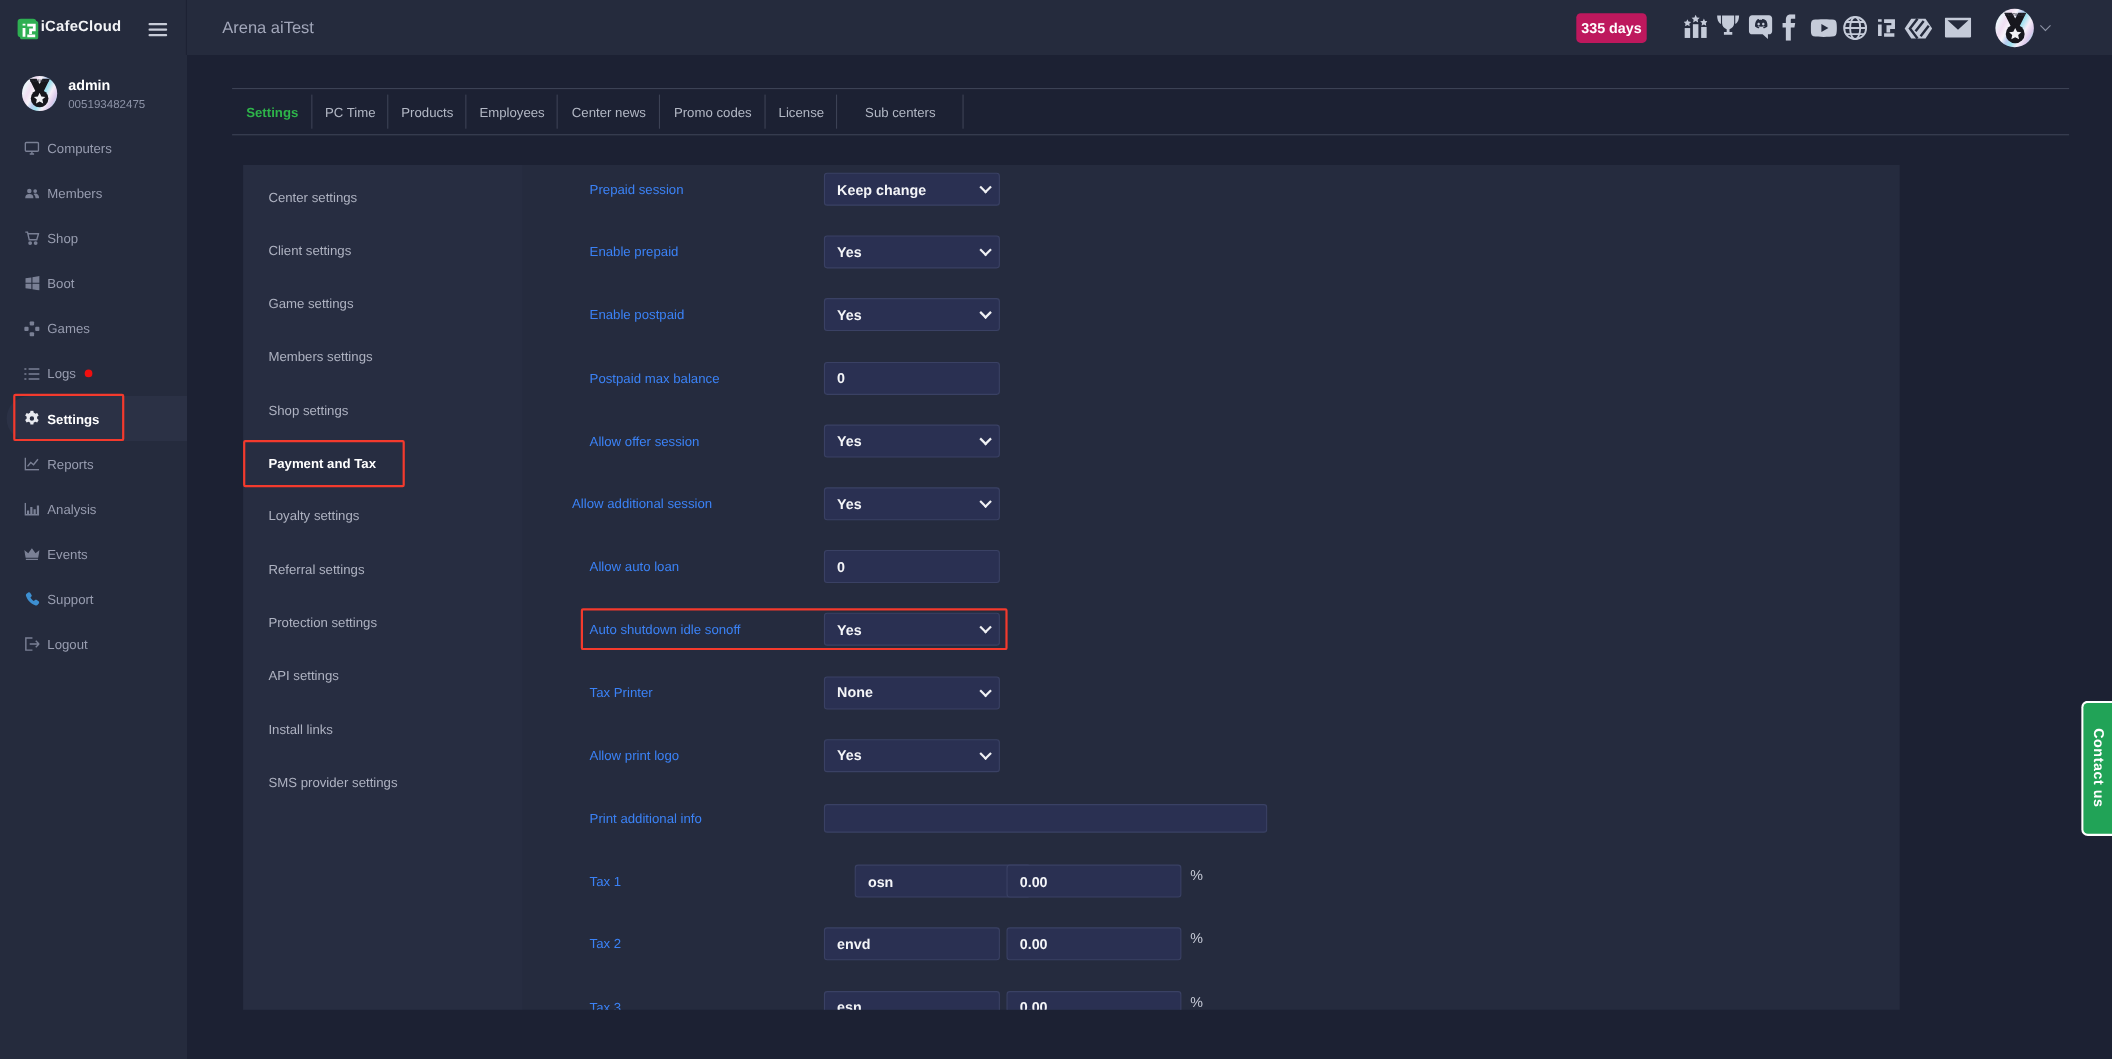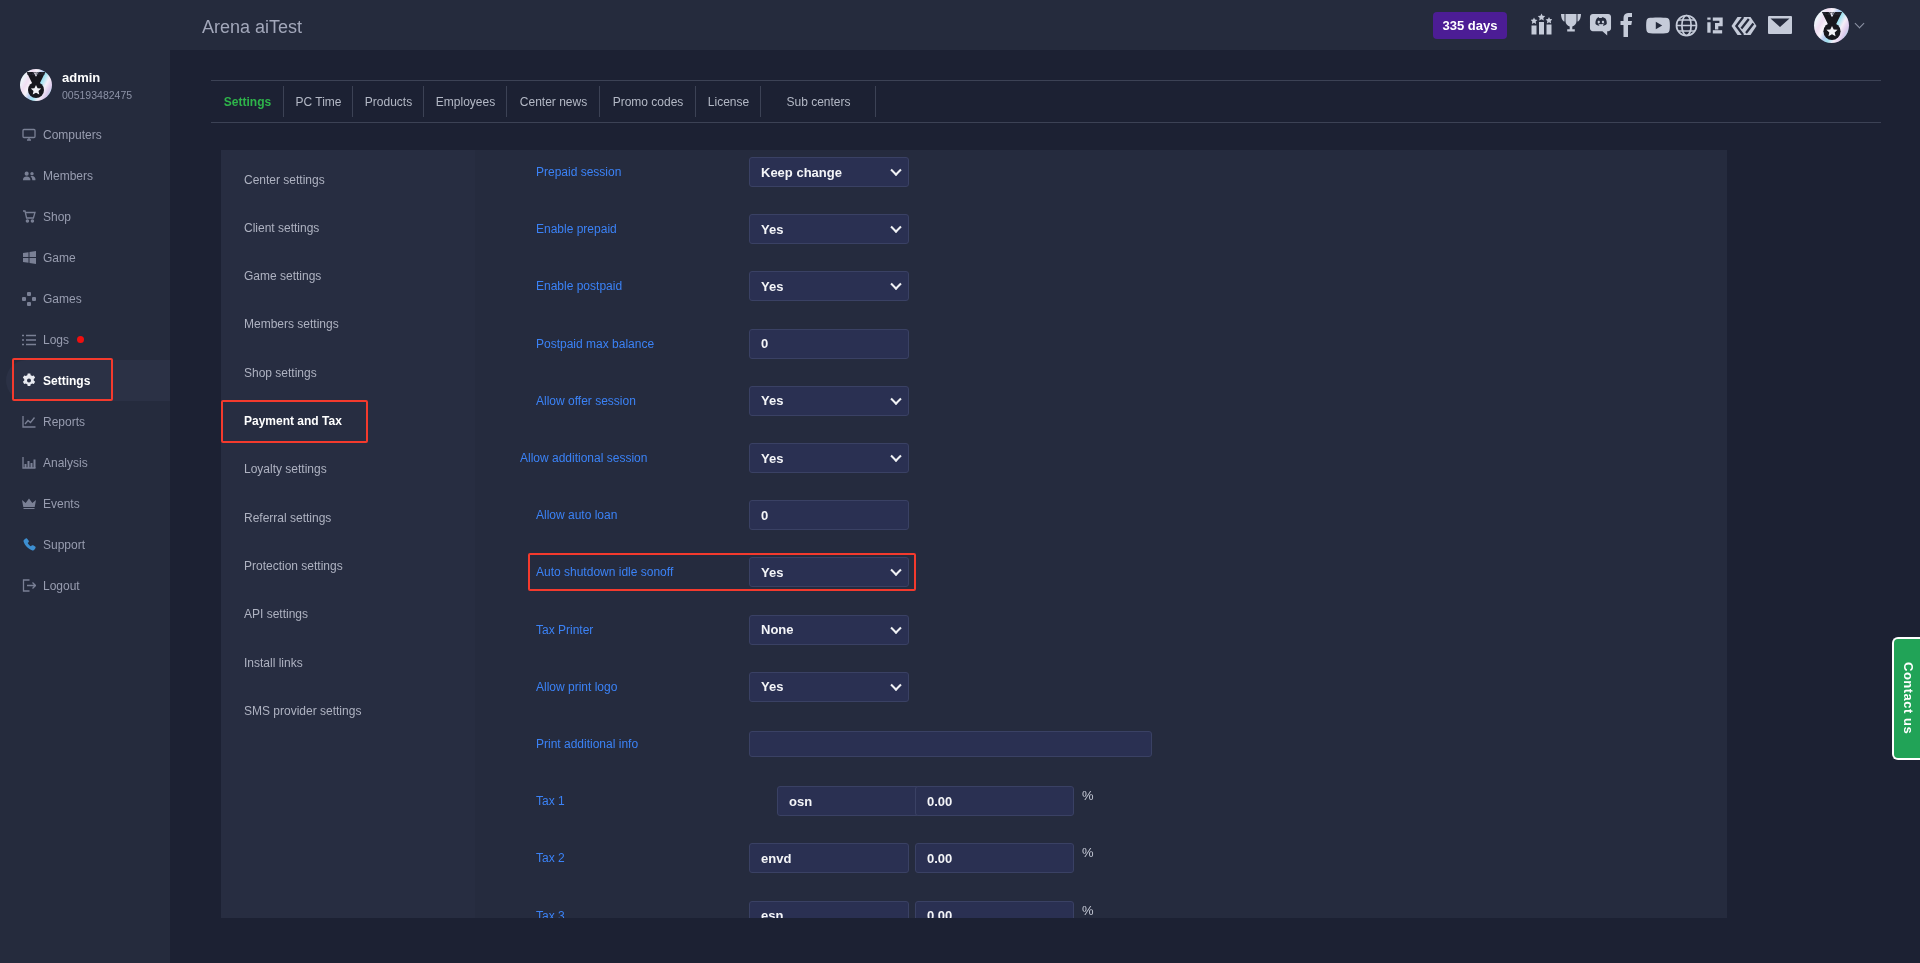--- a/index.html
+++ b/index.html
@@ -4,22 +4,22 @@
 <style>
 * { margin:0; padding:0; box-sizing:border-box; }
 html,body { width:1920px; height:963px; overflow:hidden; background:#1c2133; font-family:"Liberation Sans", sans-serif; }
 .header { position:absolute; top:0; left:0; width:1920px; height:50px; background:#252b3d; z-index:5; }
 .hdr-left { position:absolute; left:0; top:0; width:170px; height:50px; border-right:1px solid #1d2234; }
 .logo-box { position:absolute; left:16px; top:17px; width:17px; height:17px; background:#2eaf52; border-radius:3px; }
 .logo-box svg { position:absolute; left:1.5px; top:1.5px; }
 .logo-text { position:absolute; left:37px; top:16px; color:#f2f3f6; font-size:13.5px; font-weight:bold; letter-spacing:0.2px; }
 .burger { position:absolute; left:135px; top:21px; width:17px; }
 .burger div { height:2px; background:#c8ccd8; margin-bottom:3px; border-radius:1px; }
-.page-title { position:absolute; left:202px; top:17px; color:#a2a7ba; font-size:18px; }
-.days-btn { position:absolute; left:1433px; top:12px; width:74px; height:27px; background:#4c1d95; border-radius:4px; color:#fff; font-size:13px; font-weight:bold; text-align:center; line-height:27px; }
+.page-title { position:absolute; left:202px; top:17px; color:#a2a7ba; font-size:15px; }
+.days-btn { position:absolute; left:1433px; top:12px; width:64px; height:27px; background:#be185d; border-radius:4px; color:#fff; font-size:13px; font-weight:bold; text-align:center; line-height:27px; }
 .hicons svg { position:absolute; }
 .avatar { position:absolute; border-radius:50%; background:linear-gradient(118deg, #a8e6f2 0%, #eef7fb 15%, #f0def2 28%, #f8f4fa 38%, #b9cdf0 48%, #9fe2f0 58%, #f6eef8 70%, #dccaec 82%, #a5dced 92%, #e8f4f8 100%); overflow:hidden; }
 .medal { position:absolute; left:50%; top:56%; transform:translate(-50%,-50%); }
 .chev { position:absolute; left:1856px; top:20px; width:7px; height:7px; border-right:1.6px solid #8e94a6; border-bottom:1.6px solid #8e94a6; transform:rotate(45deg); }
 .sidebar { position:absolute; left:0; top:50px; width:170px; height:913px; background:#252b3d; z-index:4; }
 .user { position:absolute; left:20px; top:19px; }
 .uname { position:absolute; left:62px; top:20px; color:#fff; font-size:13px; font-weight:bold; }
 .unum { position:absolute; left:62px; top:39px; color:#8d93a7; font-size:10.5px; }
 .menu { position:absolute; top:64px; left:0; width:170px; }
 .mitem { position:relative; height:41px; display:flex; align-items:center; color:#989db0; font-size:12px; }
@@ -42,20 +42,39 @@
 .form { position:absolute; left:254px; top:0; width:1252px; height:768px; }
 .lbl { position:absolute; color:#3b82f6; font-size:12px; }
 .ctl { position:absolute; background:#2a3052; border:1px solid #3a4164; border-radius:3px; color:#f4f5f8; font-size:13px; font-weight:bold; display:flex; align-items:center; padding-left:11px; }
 .ctl .cv { position:absolute; right:8px; top:50%; width:8px; height:8px; border-right:2px solid #f0f1f4; border-bottom:2px solid #f0f1f4; transform:translateY(-72%) rotate(45deg); }
 .pct { position:absolute; color:#c6cad6; font-size:13px; }
 .contact { position:absolute; left:1892px; top:637px; width:28px; height:123px; background:#21a357; border:2px solid #fff; border-right:none; border-radius:6px 0 0 6px; color:#fff; font-size:13px; font-weight:bold; writing-mode:vertical-rl; text-align:center; letter-spacing:0.5px; line-height:24px; }
 </style>
 </head>
 <body>
 <div class="header">
+  <div class="hdr-left">
+    <div class="logo-box">
+        <svg width="17" height="17" viewBox="0 0 20 20">
+          <rect x="0" y="0" width="20" height="20" rx="3" fill="#2eaf52"></rect>
+          <g stroke="#fff" stroke-width="3" fill="none">
+            <path d="M4.5 7.5 V17"></path>
+            <path d="M4.5 3 V5"></path>
+            <path d="M8 4.5 H15.5 V9.5 H11.5 V14"></path>
+            <path d="M8 16 H16.5"></path>
+          </g>
+        </svg>
+      </div>
+    <div class="logo-text">iCafeCloud</div>
+    <div class="burger">
+        <div></div>
+        <div></div>
+        <div></div>
+      </div>
+  </div>
   <div class="page-title">Arena aiTest</div>
   <div class="days-btn">335 days</div>
   <div class="hicons" id="hicons">
 <svg style="left:1531px;top:13px" width="21" height="23" viewBox="0 0 21 23" fill="#c5cbd9">
         <rect x="0.5" y="12.5" width="5" height="9"></rect>
         <rect x="8" y="9" width="5" height="12.5"></rect>
         <rect x="15.5" y="11.5" width="5" height="10"></rect>
         <path d="M3 4.4 L4 6.6 L6.4 6.9 L4.7 8.5 L5.1 10.9 L3 9.7 L0.9 10.9 L1.3 8.5 L-0.4 6.9 L2 6.6 Z"></path>
         <path d="M10.5 0.4 L11.6 2.8 L14.2 3.1 L12.3 4.9 L12.8 7.5 L10.5 6.2 L8.2 7.5 L8.7 4.9 L6.8 3.1 L9.4 2.8 Z"></path>
         <path d="M18 3.9 L19 6.1 L21.4 6.4 L19.7 8 L20.1 10.4 L18 9.2 L15.9 10.4 L16.3 8 L14.6 6.4 L17 6.1 Z"></path>
@@ -143,21 +162,21 @@
           </svg>
         </div>
         <span>Shop</span>
       </div>
       <div class="mitem">
         <div class="ic">
           <svg width="13" height="13" viewBox="0 0 13 13" fill="#7a8095">
             <path d="M0 2 L5.5 1.2 V6 H0z M6.5 1 L13 0 V6 H6.5z M0 7 H5.5 V11.8 L0 11z M6.5 7 H13 V13 L6.5 12z"></path>
           </svg>
         </div>
-        <span>Game</span>
+        <span>Boot</span>
       </div>
       <div class="mitem">
         <div class="ic">
           <svg width="14" height="14" viewBox="0 0 14 14" fill="#7a8095">
             <rect x="5" y="0" width="4" height="4" rx="1"></rect>
             <rect x="5" y="10" width="4" height="4" rx="1"></rect>
             <rect x="0" y="5" width="4" height="4" rx="1"></rect>
             <rect x="10" y="5" width="4" height="4" rx="1"></rect>
           </svg>
         </div>

